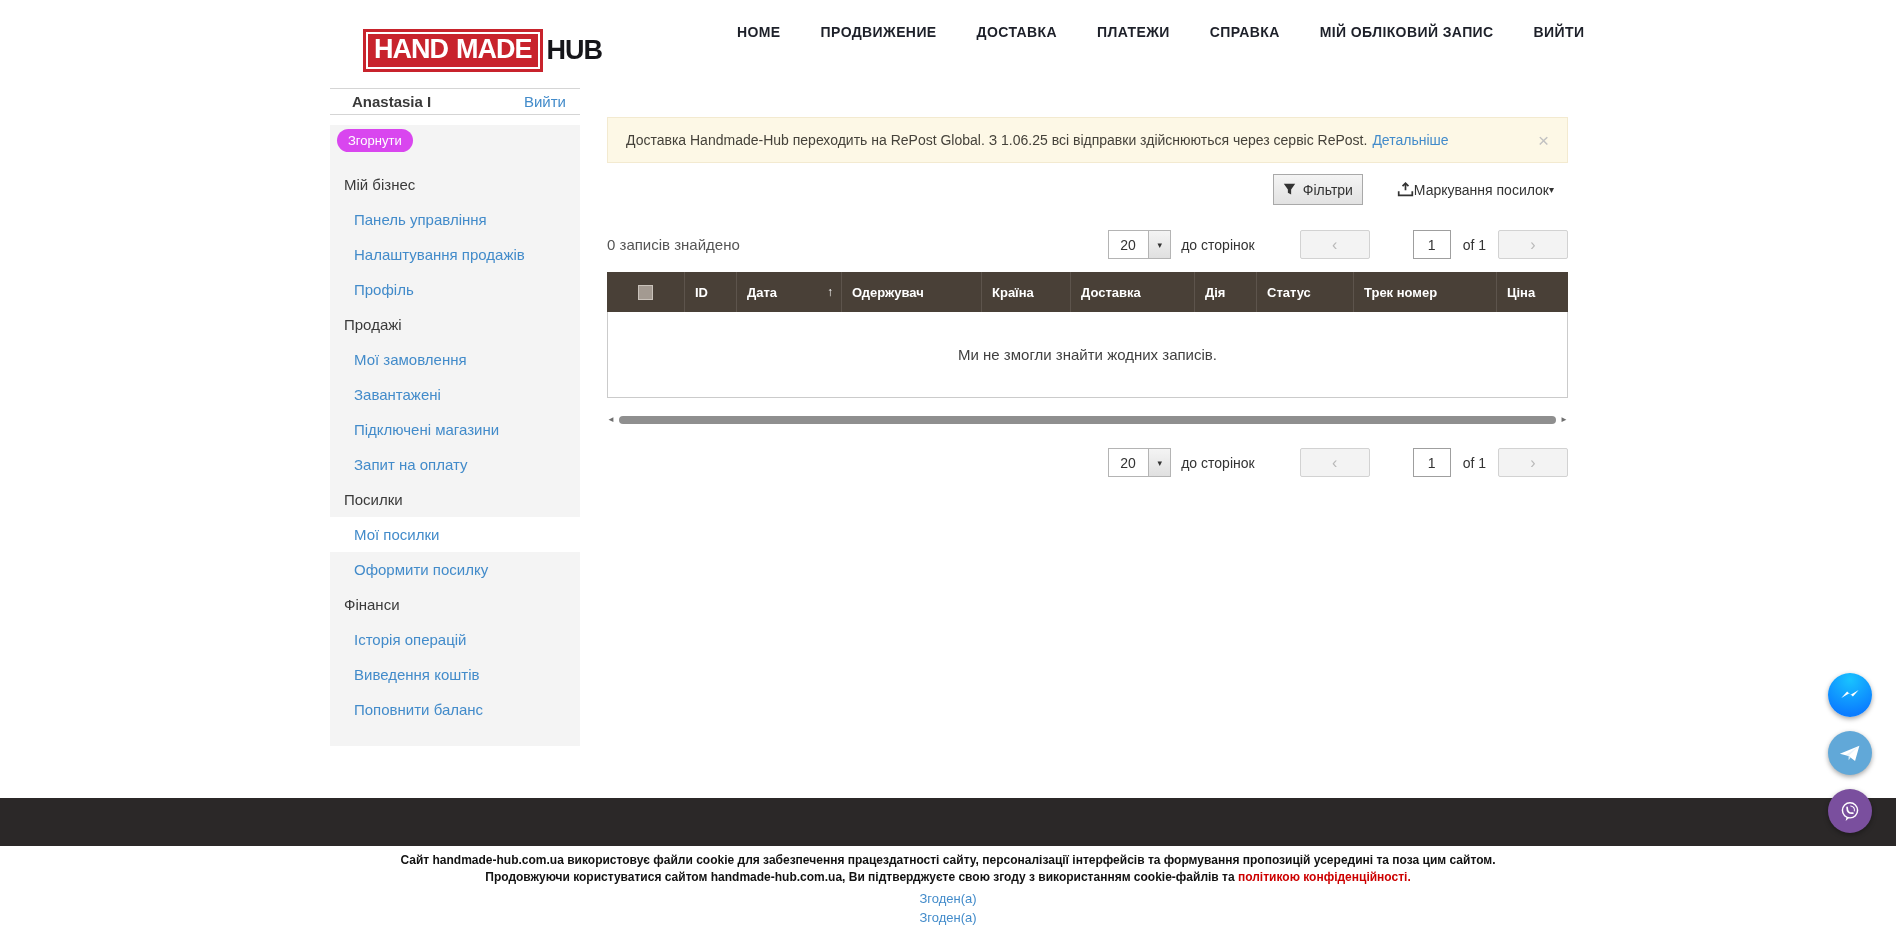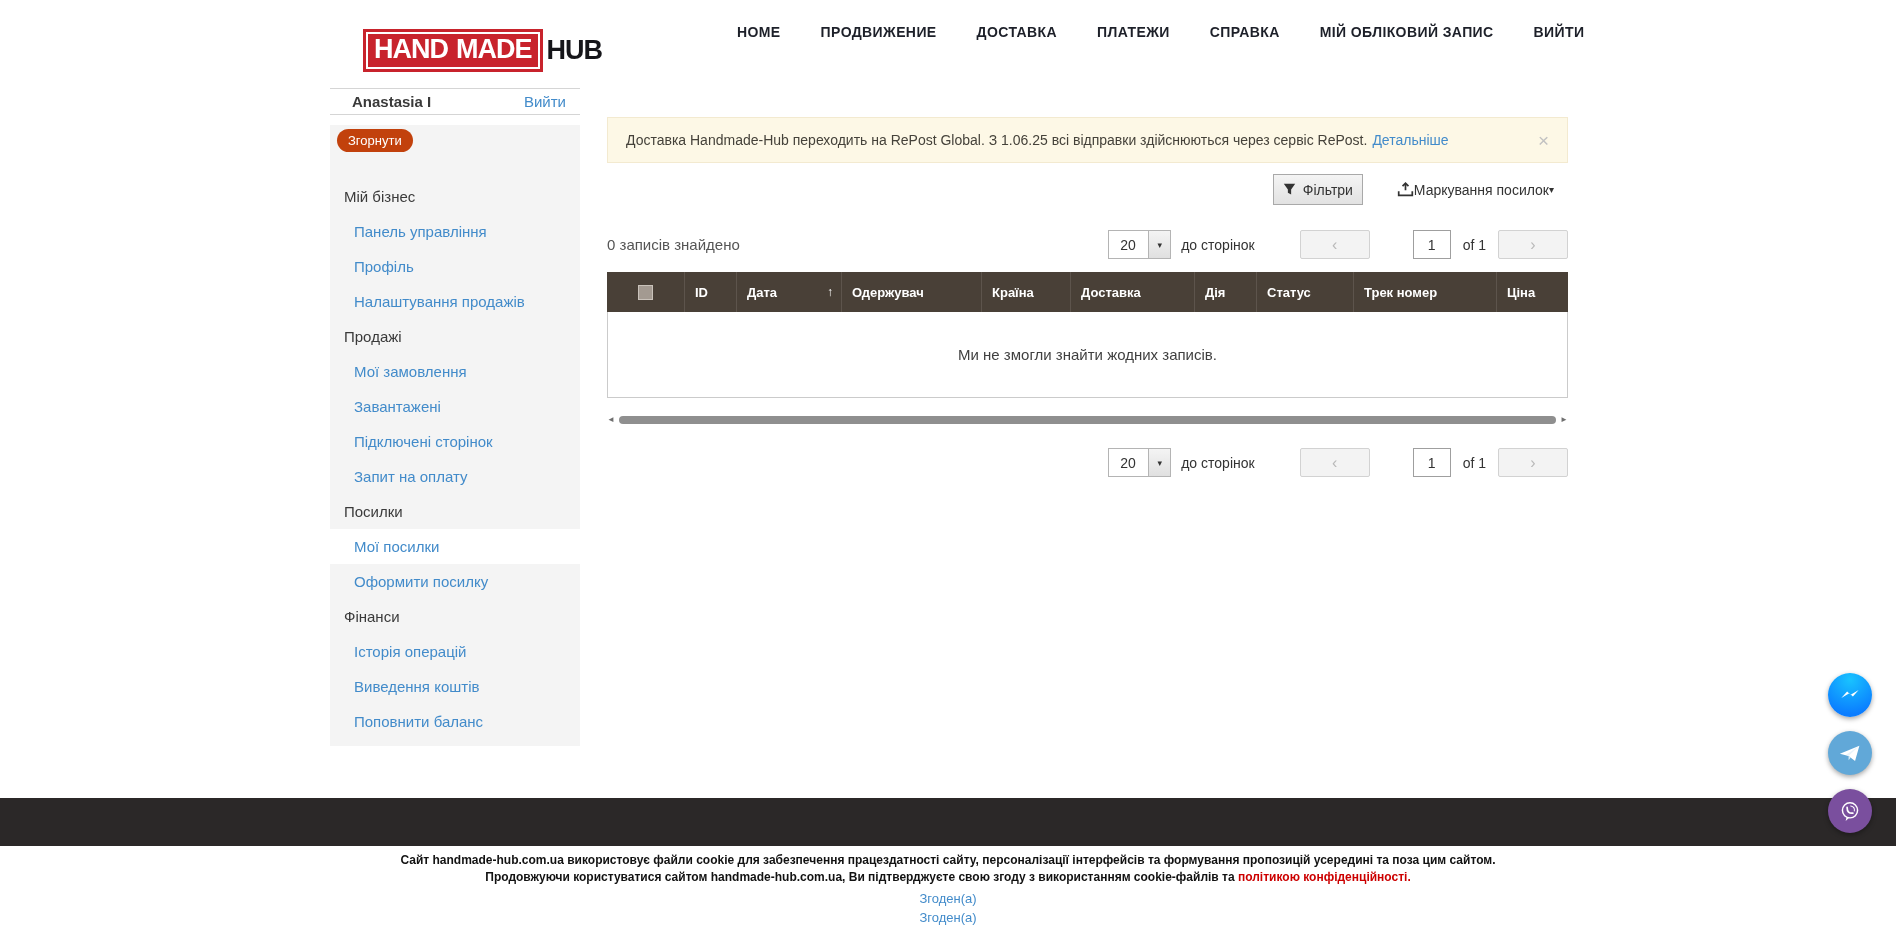--- a/index.html
+++ b/index.html
@@ -13,21 +13,21 @@
   .logo-box span { color:#fff; font-weight:800; font-size:27px; letter-spacing:-1px; }
   .logo-hub { color:#16161a; font-weight:800; font-size:27px; letter-spacing:-1px; margin-left:4px; }
   .mainnav { position:absolute; left:737px; top:0; height:64px; display:flex; align-items:center; gap:40px; }
   .mainnav a { text-decoration:none; color:#1d2029; font-weight:700; font-size:14px; letter-spacing:.4px; white-space:nowrap; cursor:pointer; }
 
   
   .user-row { position:absolute; left:330px; top:88px; width:250px; height:27px; border-top:1px solid #d5d5d5; border-bottom:1px solid #d5d5d5; display:flex; align-items:center; justify-content:space-between; padding:0 14px 0 22px; }
   .user-name { font-size:15px; color:#3a3a3a;font-weight:bold; }
   .user-logout { font-size:15px; color:#428bca; text-decoration:none; cursor:pointer; }
   .sidebar { position:absolute; left:330px; top:125px; width:250px; height:621px; background:#f4f4f4; }
-  .collapse-btn { display:inline-block; margin:4px 0 12px 7px; background:#c2410c; color:#fff; font-size:13px; padding:4px 11px; border-radius:12px; border:none; cursor:pointer; }
+  .collapse-btn { display:inline-block; margin:4px 0 0 7px; background:#d946ef; color:#fff; font-size:13px; padding:4px 11px; border-radius:12px; border:none; cursor:pointer; }
   .side-menu { list-style:none; margin-top:15px; }
   .side-menu li { height:35px; line-height:35px; font-size:15px; white-space:nowrap; }
   .side-section { padding-left:14px; color:#3a3a3a; }
   .side-link { padding-left:24px; }
   .side-link a { color:#428bca; text-decoration:none; cursor:pointer; }
   .side-link.active { background:#fff; }
 
   
   .main { position:absolute; left:607px; top:117px; width:961px; }
 
@@ -112,26 +112,26 @@
 <div class="user-row">
   <span class="user-name">Anastasia I</span>
   <a class="user-logout">Вийти</a>
 </div>
 
 <div class="sidebar">
   <button class="collapse-btn">Згорнути</button>
   <ul class="side-menu">
     <li class="side-section">Мій бізнес</li>
     <li class="side-link"><a>Панель управління</a></li>
+    <li class="side-link"><a>Налаштування продажів</a></li>
     <li class="side-link"><a>Профіль</a></li>
-    <li class="side-link"><a>Налаштування продажів</a></li>
     <li class="side-section">Продажі</li>
     <li class="side-link"><a>Мої замовлення</a></li>
     <li class="side-link"><a>Завантажені</a></li>
-    <li class="side-link"><a>Підключені сторінок</a></li>
+    <li class="side-link"><a>Підключені магазини</a></li>
     <li class="side-link"><a>Запит на оплату</a></li>
     <li class="side-section">Посилки</li>
     <li class="side-link active"><a>Мої посилки</a></li>
     <li class="side-link"><a>Оформити посилку</a></li>
     <li class="side-section">Фінанси</li>
     <li class="side-link"><a>Історія операцій</a></li>
     <li class="side-link"><a>Виведення коштів</a></li>
     <li class="side-link"><a>Поповнити баланс</a></li>
   </ul>
 </div>

